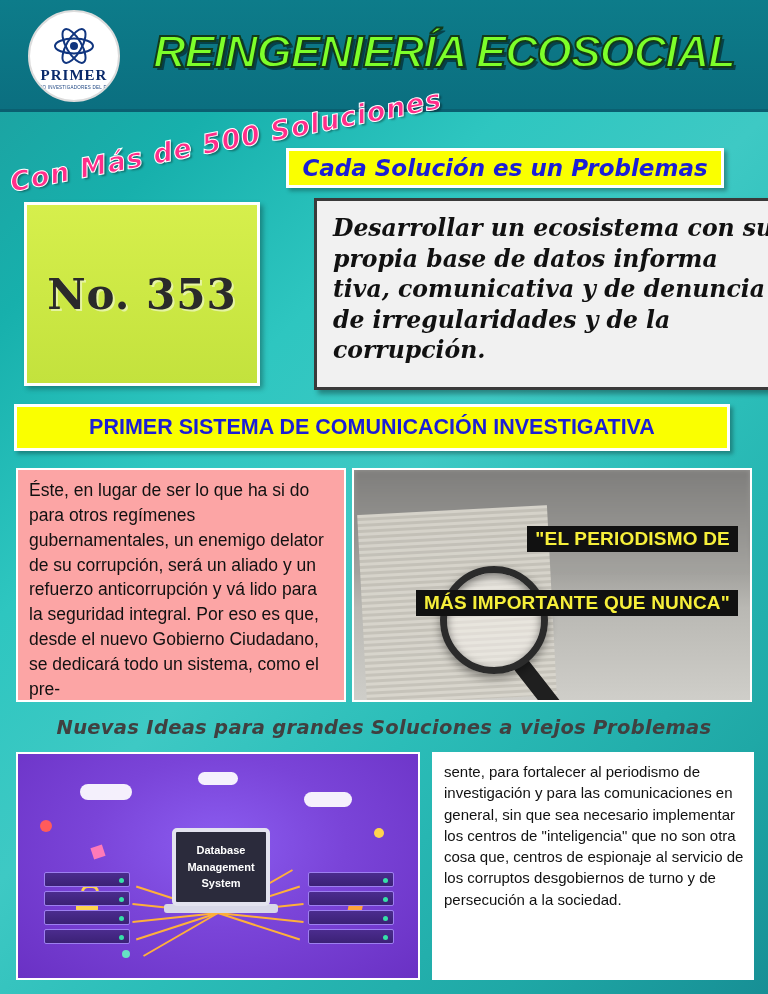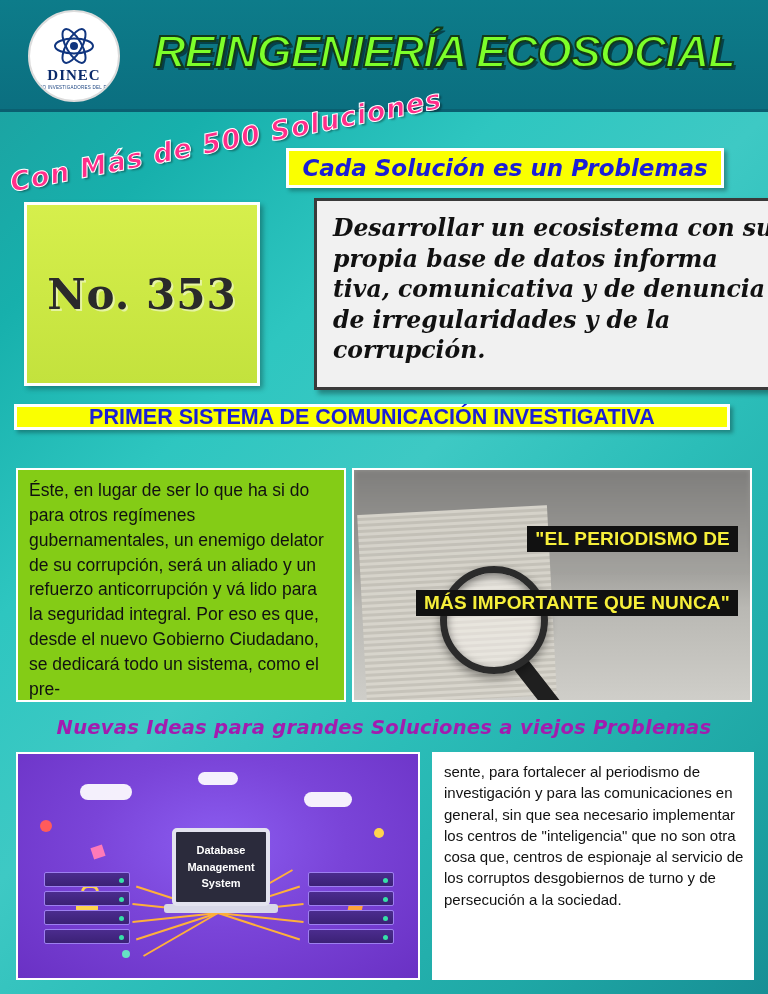--- a/index.html
+++ b/index.html
@@ -152,40 +152,40 @@
     font-style: italic;
     font-size: 23.5px;
     line-height: 1.30;
     color: #111;
   }
 
   
   .primer-banner {
     position: absolute;
     left: 14px; top: 404px;
-    width: 716px; height: 26px;
+    width: 716px; height: 47px;
     background: #faff00;
     border: 3px solid #ffffff;
     box-shadow: 3px 3px 4px rgba(0,0,0,.3);
     display: flex; align-items: center; justify-content: center;
   }
   .primer-banner span {
     font-family: "Liberation Sans", sans-serif;
     font-weight: bold;
     font-size: 21.5px;
     color: #1b1ed6;
     white-space: nowrap;
   }
 
   
   .text-block-1 {
     position: absolute;
     left: 16px; top: 468px;
     width: 330px; height: 234px;
-    background: #84cc16;
+    background: #fca5a5;
     border: 2px solid #ffffff;
     padding: 8px 9px 6px 11px;
   }
   .text-block-1 p {
     font-family: "Liberation Sans", sans-serif;
     font-size: 17.5px;
     line-height: 1.42;
     color: #111;
   }
 
@@ -243,21 +243,21 @@
     position: absolute;
     left: 0; top: 712px;
     width: 768px; height: 30px;
     display: flex; align-items: center; justify-content: center;
   }
   .ideas-strip span {
     font-family: "DejaVu Sans", sans-serif;
     font-weight: bold;
     font-style: italic;
     font-size: 19.5px;
-    color: #a21caf;
+    color: #404040;
     letter-spacing: .3px;
     white-space: nowrap;
   }
 
   
   .illus {
     position: absolute;
     left: 16px; top: 752px;
     width: 404px; height: 228px;
     border: 2px solid #ffffff;
@@ -343,21 +343,21 @@
 <body>
 
 <div class="header">
   <div class="logo">
     <svg class="atom" width="44" height="40" viewBox="0 0 44 40">
       <circle cx="22" cy="20" r="4" fill="#10357f"></circle>
       <ellipse cx="22" cy="20" rx="19" ry="7.5" fill="none" stroke="#10357f" stroke-width="2"></ellipse>
       <ellipse cx="22" cy="20" rx="19" ry="7.5" fill="none" stroke="#10357f" stroke-width="2" transform="rotate(60 22 20)"></ellipse>
       <ellipse cx="22" cy="20" rx="19" ry="7.5" fill="none" stroke="#10357f" stroke-width="2" transform="rotate(120 22 20)"></ellipse>
     </svg>
-    <div class="logo-name">DINEC</div>
+    <div class="logo-name">PRIMER</div>
     <div class="logo-sub">INSTITUTO INVESTIGADORES DEL ECUADOR</div>
   </div>
   <div class="masthead">REINGENIERÍA ECOSOCIAL</div>
 </div>
 
 <div class="ribbon">Con Más de 500 Soluciones</div>
 
 <div class="proyecto-banner">
   <span>Cada Solución es un Problemas</span>
 </div>

